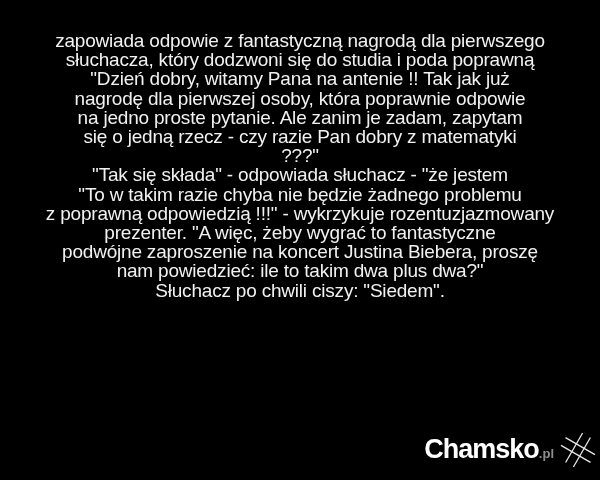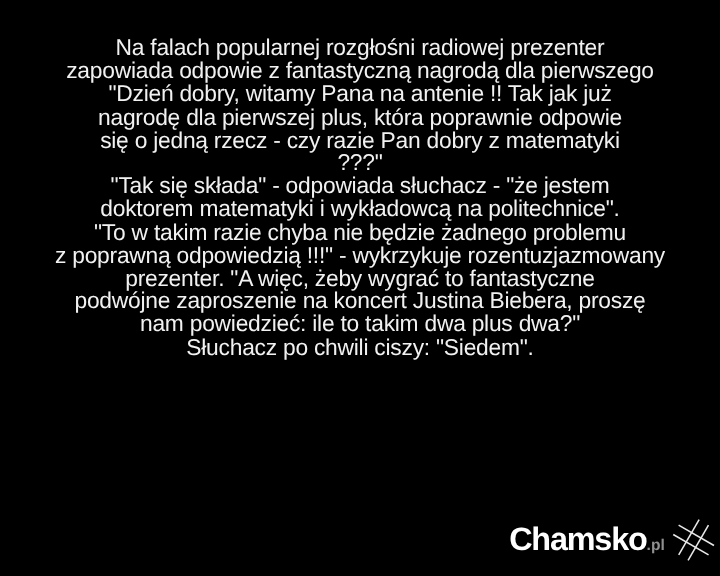--- a/index.html
+++ b/index.html
@@ -62,28 +62,28 @@
     margin-left: 3px;
     display: block;
   }
 </style>
 </head>
 <body>
 
 <div class="canvas">
 
   <div class="story">
-    <div class="line">Na falach popularnej rozgłośni radiowej prezenter</div>
     <div class="line">zapowiada odpowie z fantastyczną nagrodą dla pierwszego</div>
+    <div class="line">słuchacza, który dodzwoni się do studia i poda poprawną</div>
     <div class="line">"Dzień dobry, witamy Pana na antenie !! Tak jak już</div>
-    <div class="line">nagrodę dla pierwszej plus, która poprawnie odpowie</div>
+    <div class="line">nagrodę dla pierwszej osoby, która poprawnie odpowie</div>
+    <div class="line">na jedno proste pytanie. Ale zanim je zadam, zapytam</div>
     <div class="line">się o jedną rzecz - czy razie Pan dobry z matematyki</div>
     <div class="line">???"</div>
     <div class="line">"Tak się składa" - odpowiada słuchacz - "że jestem</div>
-    <div class="line">doktorem matematyki i wykładowcą na politechnice".</div>
     <div class="line">"To w takim razie chyba nie będzie żadnego problemu</div>
     <div class="line">z poprawną odpowiedzią !!!" - wykrzykuje rozentuzjazmowany</div>
     <div class="line">prezenter. "A więc, żeby wygrać to fantastyczne</div>
     <div class="line">podwójne zaproszenie na koncert Justina Biebera, proszę</div>
     <div class="line">nam powiedzieć: ile to takim dwa plus dwa?"</div>
     <div class="line">Słuchacz po chwili ciszy: "Siedem".</div>
   </div>
 
   <div class="logo">
     <span class="logo-text"><span class="logo-name">Chamsko</span><span class="logo-tld">.pl</span></span>

